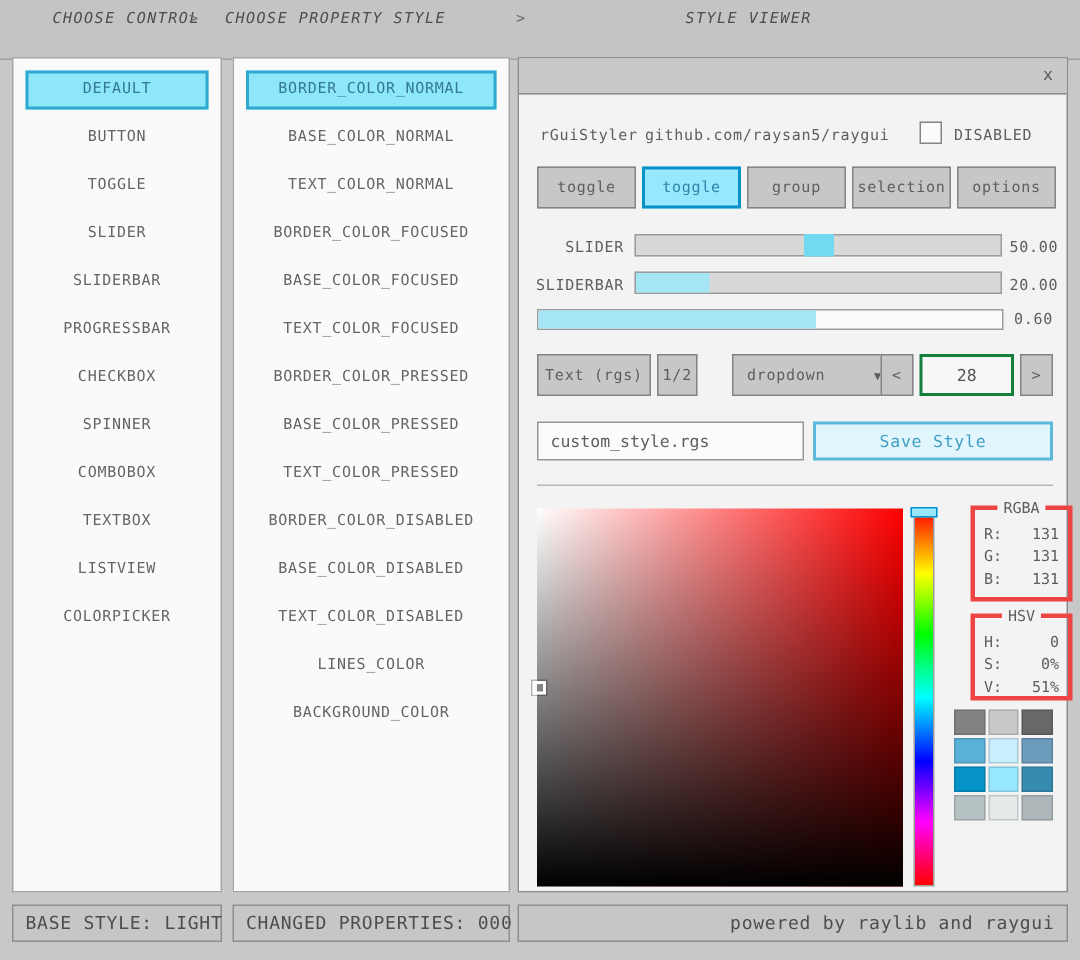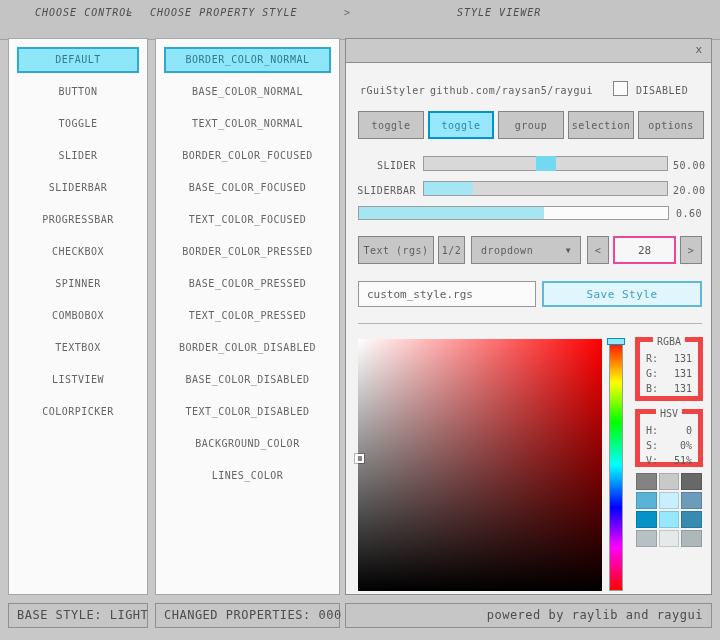--- a/index.html
+++ b/index.html
@@ -38,37 +38,37 @@
     font-size:10px; letter-spacing:.5px; display:flex; align-items:center; justify-content:center;
     cursor:pointer; white-space:nowrap; }
   .btn.active { background:#97e8ff; border:2px solid #0492c7; color:#2f86a8; }
   .btn.save { background:#e1f5fc; border:2px solid #5cb9da; color:#3f9ec2; font-size:11px; }
   .checkbox { position:absolute; width:15px; height:15px; background:#fbfbfb;
     border:1px solid #848484; cursor:pointer; }
   .track { position:absolute; background:#d8d8d8; border:1px solid #9c9c9c; }
   .slider-handle { position:absolute; top:-1px; width:20px; height:15px; transform:translateX(-50%); cursor:pointer; }
   .bar-fill { position:absolute; left:0; top:0; bottom:0; }
   .progress { position:absolute; background:#fbfbfb; border:1px solid #9c9c9c; }
-  .dropdown { justify-content:space-between; padding:0 9px; }
-  .valuebox { position:absolute; background:#f7f7f7; border:2px solid #ec4899; color:#565656;
+  .dropdown { justify-content:space-between; padding:0 9px;margin-left:17px; }
+  .valuebox { position:absolute; background:#f7f7f7; border:2px solid #15803d; color:#565656;
     font-size:11px; display:flex; align-items:center; justify-content:center; }
   .textbox { position:absolute; background:#fbfbfb; border:1px solid #969696; color:#5e5e5e;
     font-size:11px; display:flex; align-items:center; padding:12px 8px; cursor:text; white-space:nowrap; }
   .divider { position:absolute; height:1px; background:#b5b5b5; }
   .sv-panel { position:absolute; cursor:crosshair;
     background:linear-gradient(to bottom, rgba(0,0,0,0) 0%, #000 100%),
                linear-gradient(to right, #ffffff 0%, #ff0000 100%); }
   .sv-cursor { position:absolute; left:-3px; top:115px; width:9px; height:9px;
     border:2px solid #ffffff; box-shadow:0 0 0 1px rgba(0,0,0,.25); cursor:pointer; }
   .hue-bar { position:absolute; cursor:pointer; border:1px solid #9c9c9c;
     background:linear-gradient(to bottom,#ff0000 0%,#ffff00 17%,#00ff00 33%,
                #00ffff 50%,#0000ff 67%,#ff00ff 83%,#ff0000 100%); }
   .hue-cursor { position:absolute; left:-3px; top:-2px; width:18px; height:7px;
     border:1px solid #0492c7; cursor:pointer; }
-  .group { position:absolute; border:5px solid #ef4444; }
+  .group { position:absolute; border:3px solid #ef4444;margin-left:12px; }
   .group-title { position:absolute; top:-6px; left:50%; transform:translateX(-50%);
     background:#f3f3f3; padding:0 4px; font-size:10px; color:#5e5e5e; }
   .group-rows { display:flex; flex-direction:column; gap:4px; padding:11px 6px 0 6px; }
   .grow { display:flex; justify-content:space-between; font-size:10px; color:#5e5e5e; }
   .palette { position:absolute; display:grid; grid-template-columns:repeat(3,1fr);
     grid-auto-rows:17px; gap:2px; }
   .swatch { border:1px solid rgba(0,0,0,.15); cursor:pointer; }
   .hexbox { position:absolute; background:#fbfbfb; border:1px solid #6e6e6e; color:#565656;
     font-size:10px; letter-spacing:.5px; display:flex; align-items:center; justify-content:center; cursor:text;margin-top:47px; }
   
@@ -109,22 +109,22 @@
   <div class="list-item">TEXT_COLOR_NORMAL</div>
   <div class="list-item">BORDER_COLOR_FOCUSED</div>
   <div class="list-item">BASE_COLOR_FOCUSED</div>
   <div class="list-item">TEXT_COLOR_FOCUSED</div>
   <div class="list-item">BORDER_COLOR_PRESSED</div>
   <div class="list-item">BASE_COLOR_PRESSED</div>
   <div class="list-item">TEXT_COLOR_PRESSED</div>
   <div class="list-item">BORDER_COLOR_DISABLED</div>
   <div class="list-item">BASE_COLOR_DISABLED</div>
   <div class="list-item">TEXT_COLOR_DISABLED</div>
+  <div class="list-item">LINES_COLOR</div>
   <div class="list-item">BACKGROUND_COLOR</div>
-  <div class="list-item">LINES_COLOR</div>
 </div>
 
 <div class="window">
   <div class="titlebar">
     <span class="close-btn">x</span>
   </div>
 
   <span class="lbl" style="left:14px; top:46px">rGuiStyler</span>
   <span class="lbl" style="left:84px; top:46px">github.com/raysan5/raygui</span>
   <span class="checkbox" style="left:267px; top:42px"></span>

